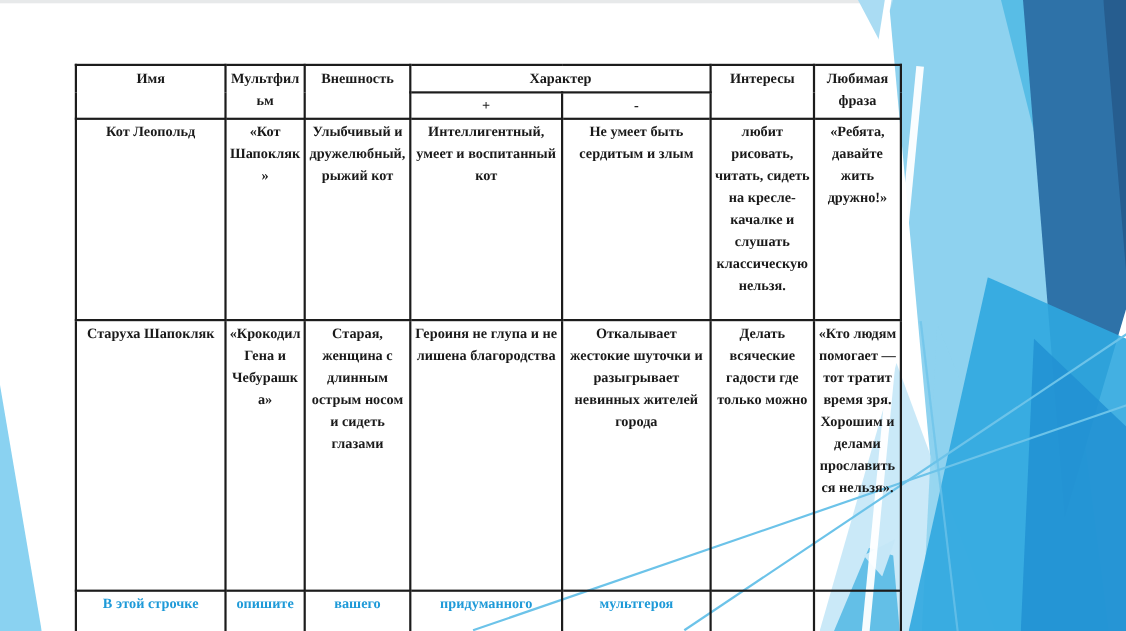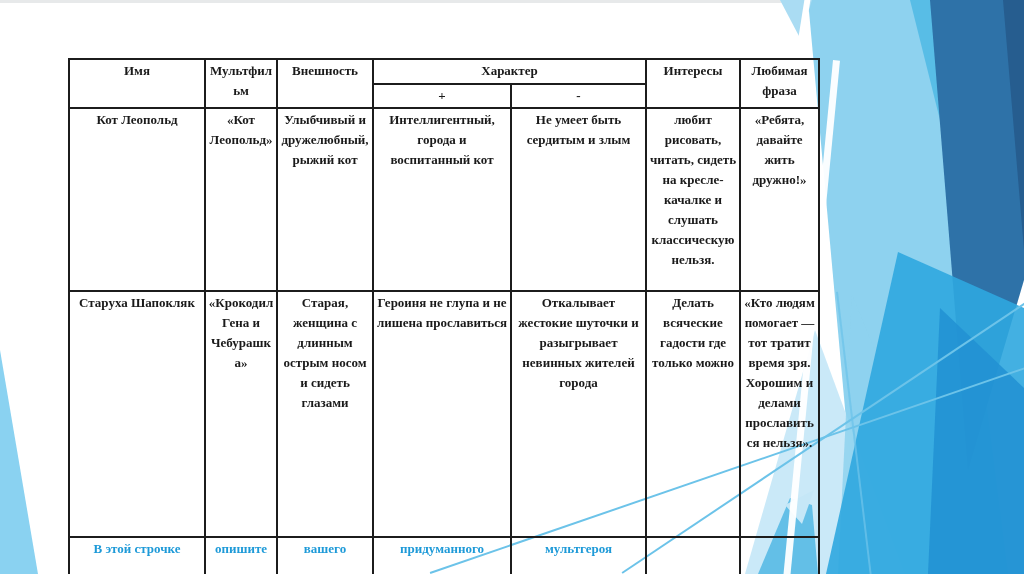--- a/index.html
+++ b/index.html
@@ -117,32 +117,32 @@
         <th rowspan="2">Любимая фраза</th>
       </tr>
       <tr class="h2">
         <th>+</th>
         <th>-</th>
       </tr>
     </thead>
     <tbody>
       <tr class="r1">
         <td>Кот Леопольд</td>
-        <td>«Кот Леопольд»</td>
+        <td>«Кот Шапокляк»</td>
         <td>Улыбчивый и дружелюбный, рыжий кот</td>
-        <td>Интеллигентный, города и воспитанный кот</td>
+        <td>Интеллигентный, умеет и воспитанный кот</td>
         <td>Не умеет быть сердитым и злым</td>
         <td>любит рисовать, читать, сидеть на кресле-качалке и слушать классическую нельзя.</td>
         <td>«Ребята, давайте жить дружно!»</td>
       </tr>
       <tr class="r2">
         <td>Старуха Шапокляк</td>
         <td>«Крокодил Гена и Чебурашка»</td>
         <td>Старая, женщина с длинным острым носом и сидеть глазами</td>
-        <td>Героиня не глупа и не лишена прославиться</td>
+        <td>Героиня не глупа и не лишена благородства</td>
         <td>Откалывает жестокие шуточки и разыгрывает невинных жителей города</td>
         <td>Делать всяческие гадости где только можно</td>
         <td>«Кто людям помогает — тот тратит время зря. Хорошим и делами прославиться нельзя».</td>
       </tr>
       <tr class="r3">
         <td>В этой строчке</td>
         <td>опишите</td>
         <td>вашего</td>
         <td>придуманного</td>
         <td>мультгероя</td>

